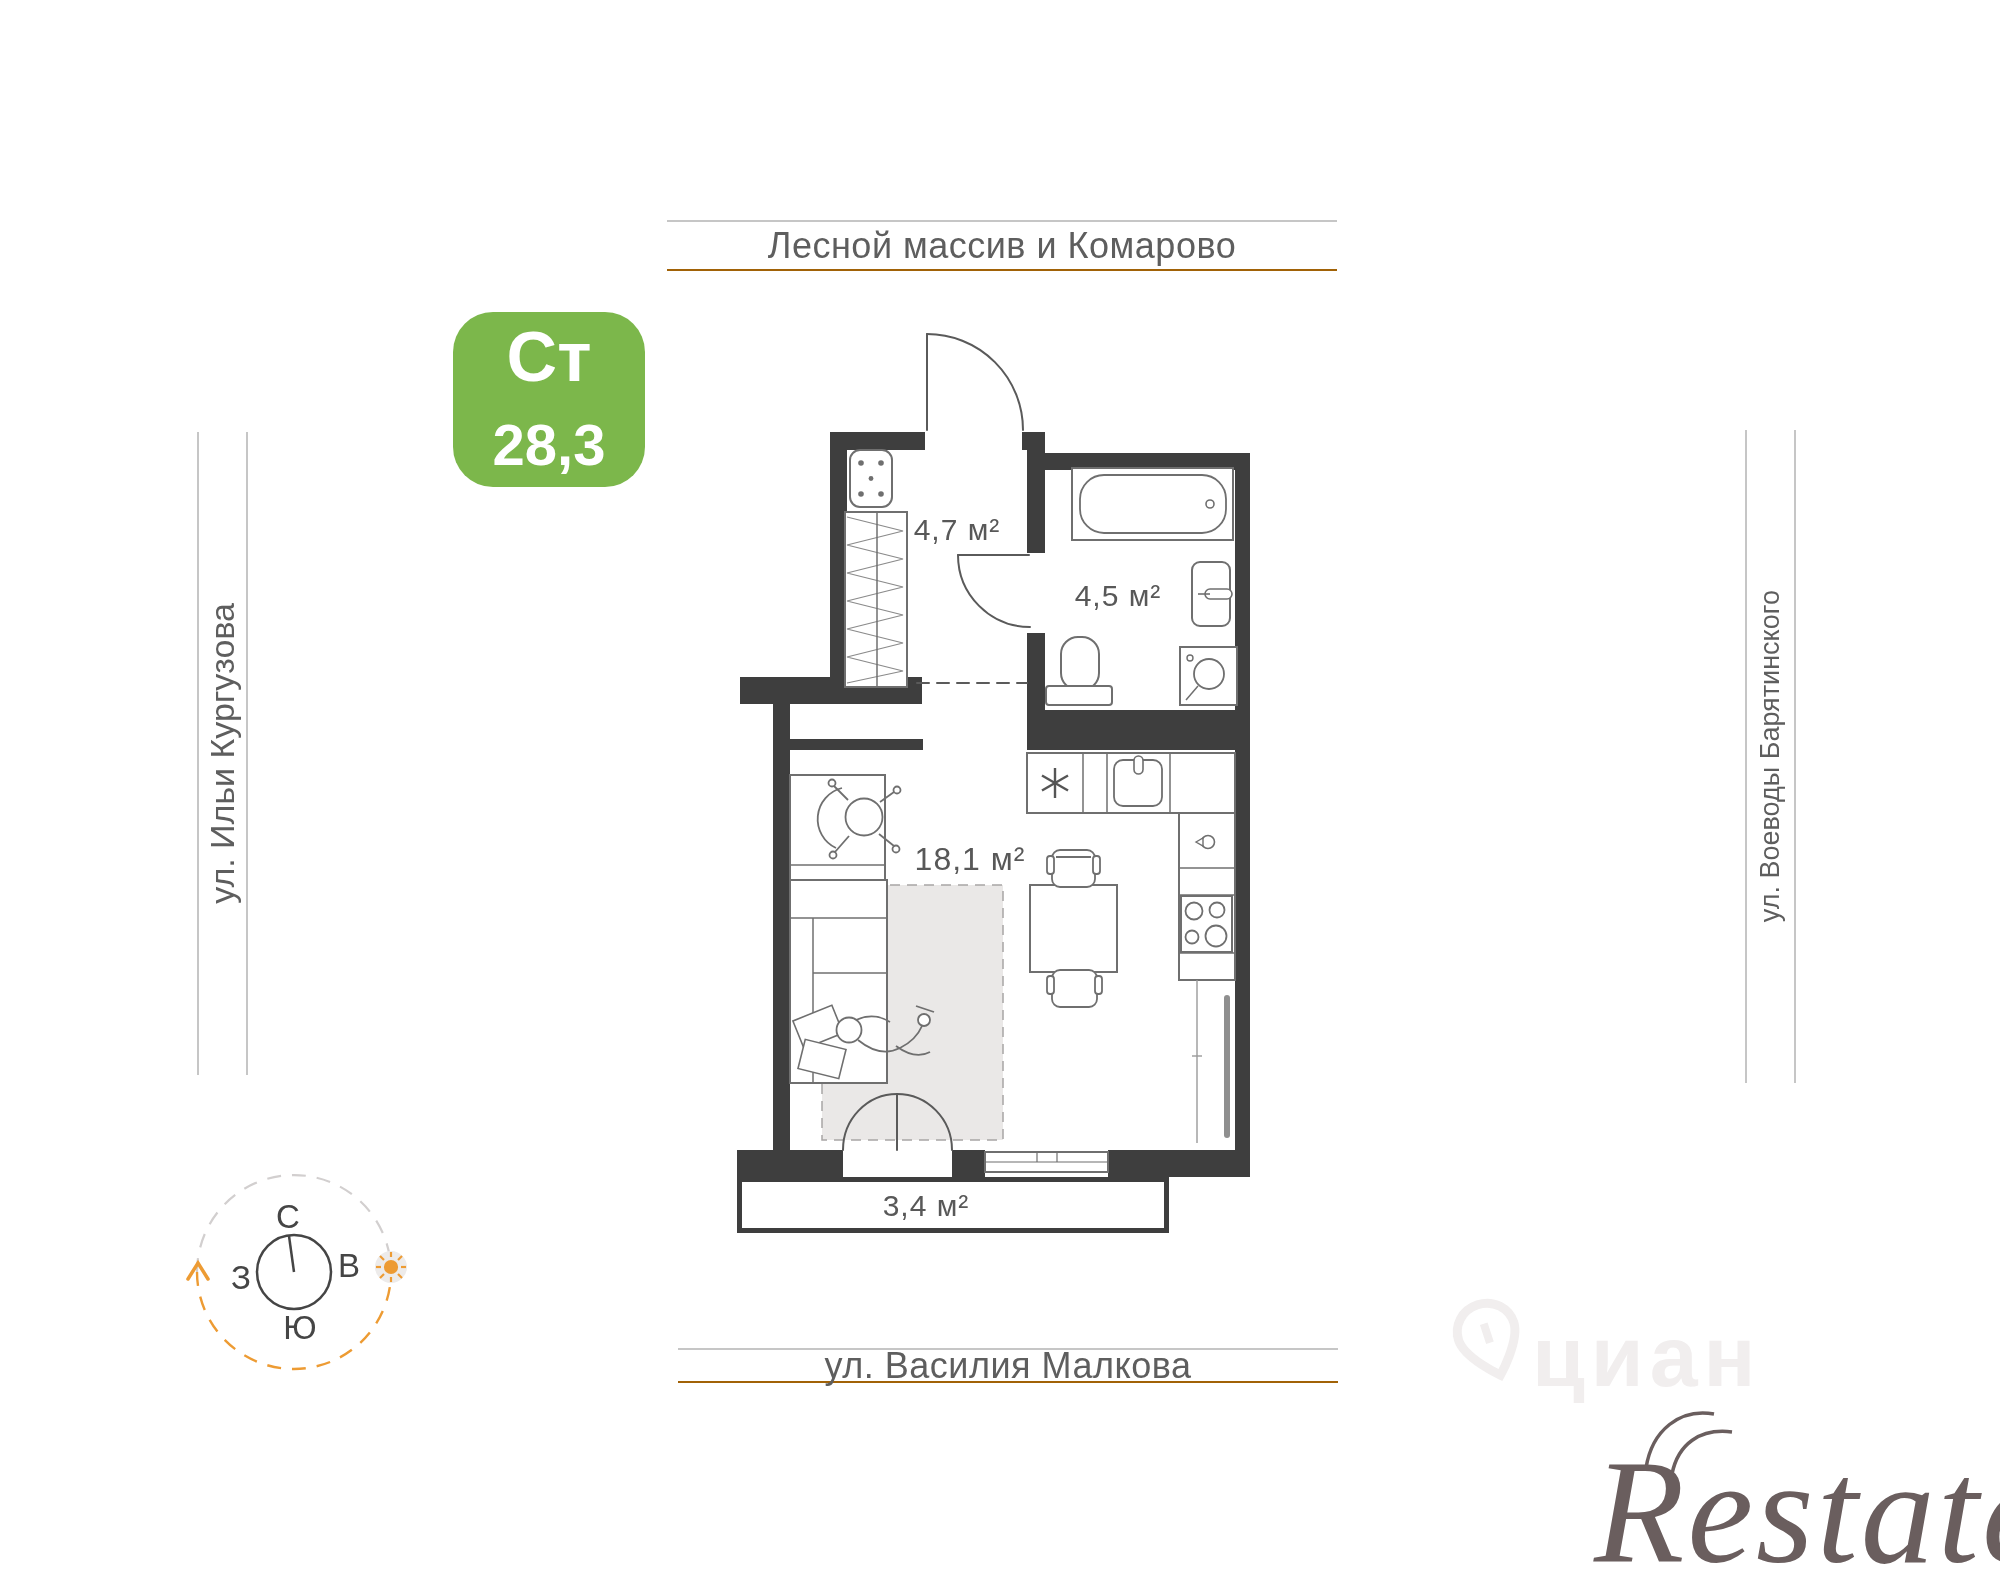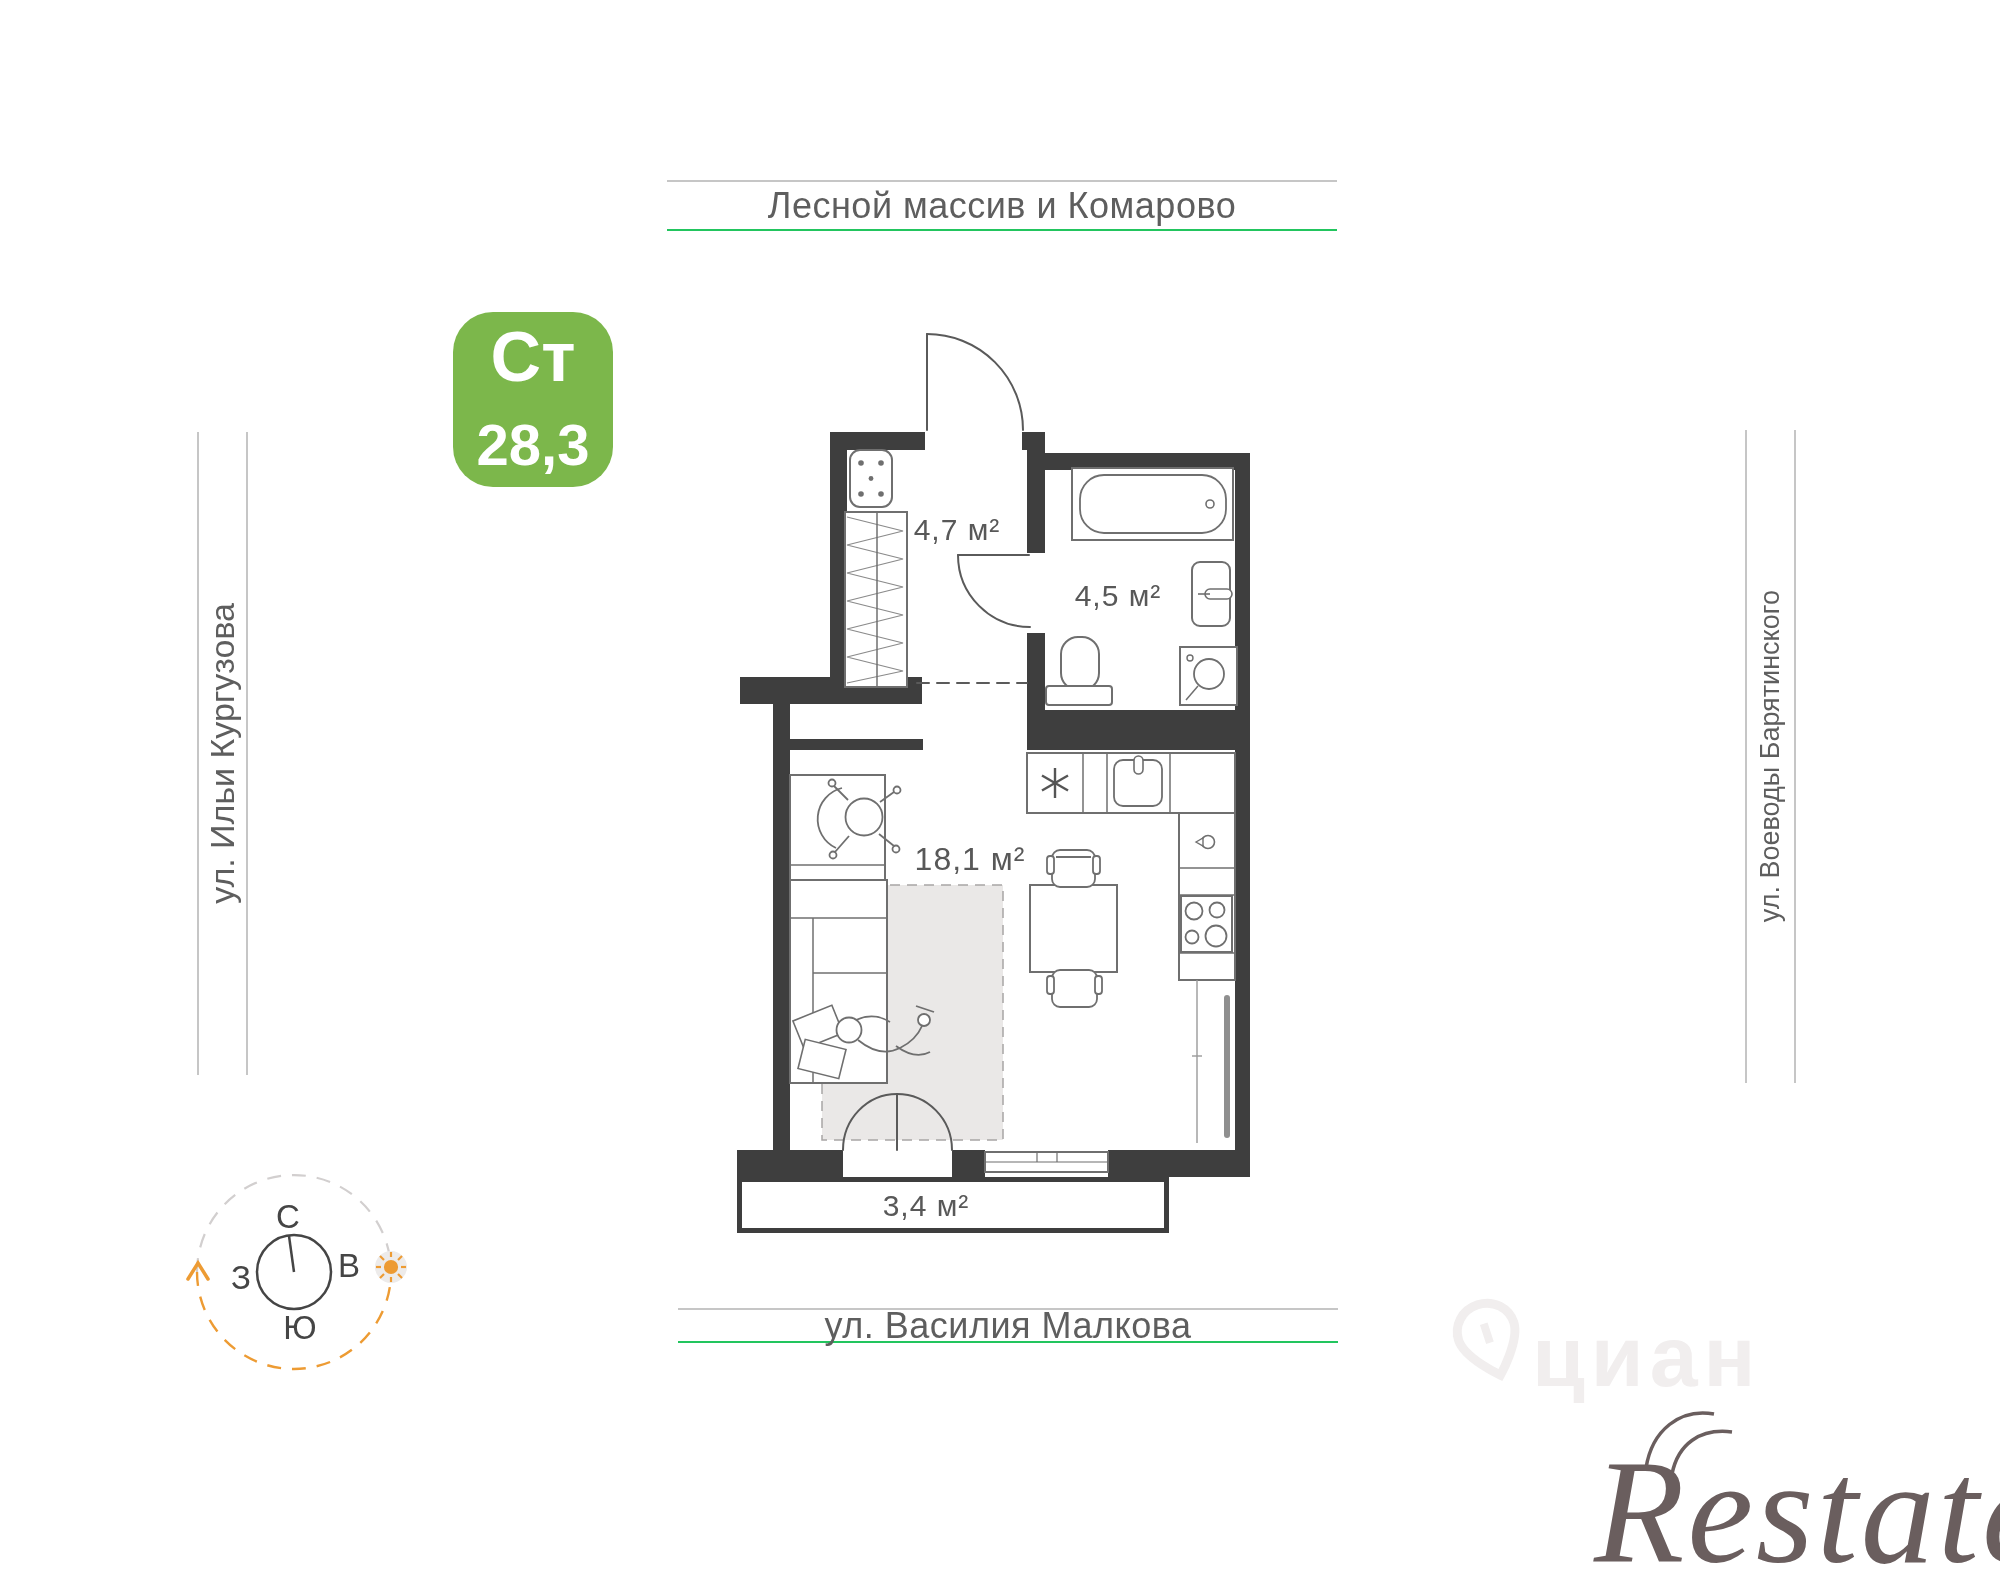--- a/index.html
+++ b/index.html
@@ -1,29 +1,29 @@
 <!DOCTYPE html>
 <html><head>
 <meta charset="utf-8">
 <style>
   html,body{margin:0;padding:0;background:#fff;}
   .canvas{position:relative;width:2000px;height:1569px;background:#fff;overflow:hidden;
           font-family:"Liberation Sans",sans-serif;}
   
   .street{position:absolute;display:flex;align-items:center;justify-content:center;
           color:#5e5e5e;box-sizing:border-box;}
-  .street.h{border-top:2px solid #c6c6c6;border-bottom:2px solid #22c55e;font-size:36px;letter-spacing:.5px;}
+  .street.h{border-top:2px solid #c6c6c6;border-bottom:2px solid #a16207;font-size:36px;letter-spacing:.5px;margin-top:40px;}
   .street.v{border-left:2px solid #c6c6c6;border-right:2px solid #c6c6c6;}
   .street.v span{writing-mode:vertical-rl;transform:rotate(180deg);white-space:nowrap;}
   #street-top{left:667px;top:180px;width:670px;height:51px;}
   #street-bottom{left:678px;top:1308px;width:660px;height:35px;}
   #street-left{left:197px;top:432px;width:51px;height:643px;font-size:34px;}
   #street-right{left:1745px;top:430px;width:51px;height:653px;font-size:27px;}
   
-  .badge{position:absolute;left:453px;top:312px;width:160px;height:175px;border-radius:40px;
+  .badge{position:absolute;left:453px;top:312px;width:192px;height:175px;border-radius:40px;
          background:#7cb74b;color:#fff;display:flex;flex-direction:column;align-items:center;
          justify-content:center;line-height:1;}
   .badge .t{font-size:70px;font-weight:bold;margin-top:-4px;}
   .badge .a{font-size:58px;font-weight:bold;margin-top:24px;}
   
   svg text{font-family:"Liberation Sans",sans-serif;fill:#585858;}
   .area-label{font-size:30px;letter-spacing:1px;}
   .area-label.big{font-size:32px;}
   .compass-letter{font-size:33px;fill:#454545;}
   

